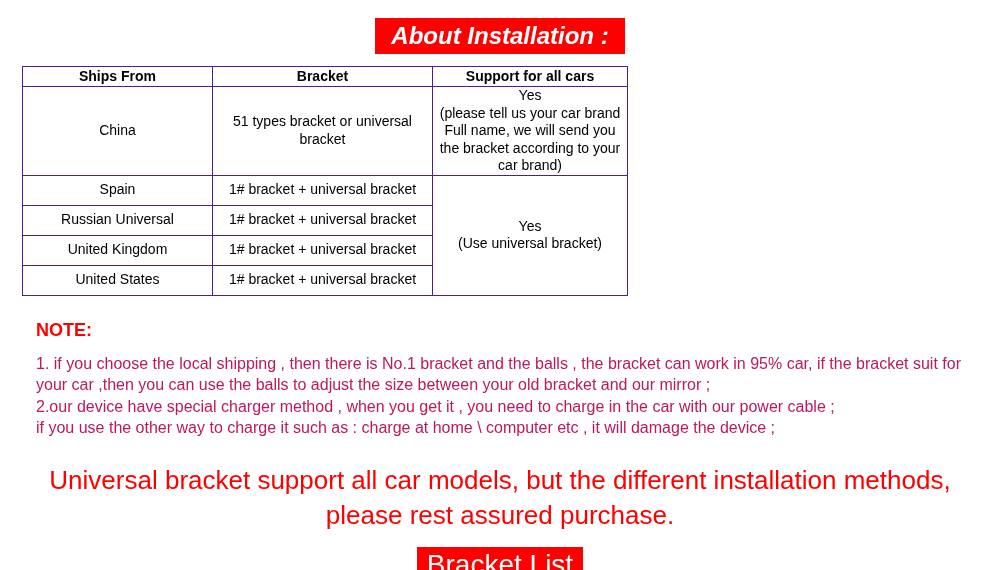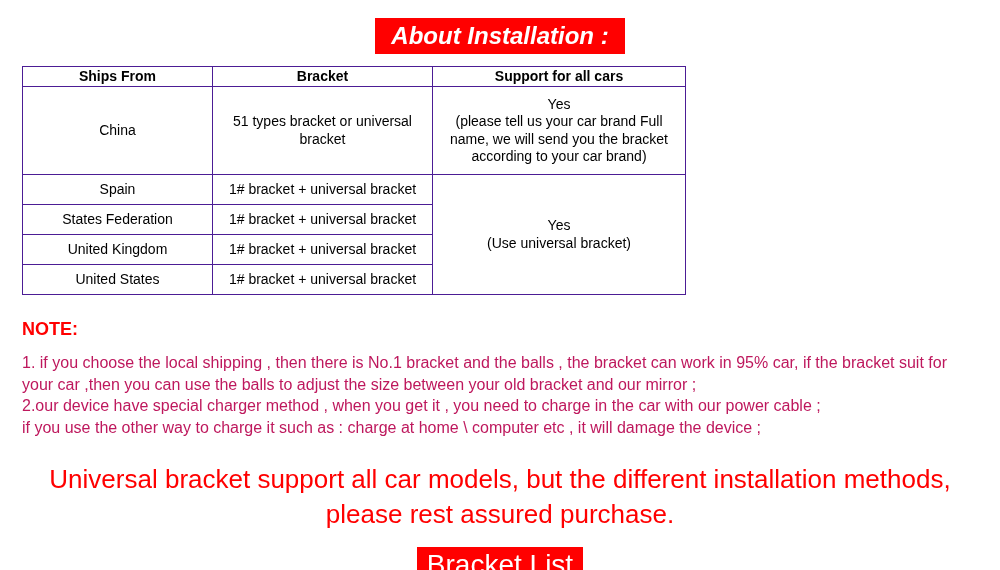--- a/index.html
+++ b/index.html
@@ -39,26 +39,26 @@
     vertical-align: middle;
     line-height: 1.25;
   }
   th {
     font-weight: bold;
     background: #fff;
     height: 20px;
   }
   .col-ships { width: 190px; }
   .col-bracket { width: 220px; }
-  .col-support { width: 253px; }
+  .col-support { width: 195px; }
   .row-china td { height: 88px; }
   .thin-row td { height: 30px; }
   .note-block {
     margin-top: 24px;
-    margin-left: 22px;
+    margin-left: 36px;
     margin-right: 22px;
   }
   .note-heading {
     color: #ff0000;
     font-weight: bold;
     font-size: 18px;
     margin-bottom: 12px;
   }
   .note-text {
     font-size: 16px;
@@ -108,21 +108,21 @@
         <td style="white-space: pre-line;">Yes
 (please tell us your car brand Full name, we will send you the bracket according to your car brand)</td>
       </tr>
       <tr class="thin-row">
         <td>Spain</td>
         <td>1# bracket + universal bracket</td>
         <td rowspan="4" style="white-space: pre-line;">Yes
 (Use universal bracket)</td>
       </tr>
       <tr class="thin-row">
-        <td>States Federation</td>
+        <td>Russian Universal</td>
         <td>1# bracket + universal bracket</td>
       </tr>
       <tr class="thin-row">
         <td>United Kingdom</td>
         <td>1# bracket + universal bracket</td>
       </tr>
       <tr class="thin-row">
         <td>United States</td>
         <td>1# bracket + universal bracket</td>
       </tr>

